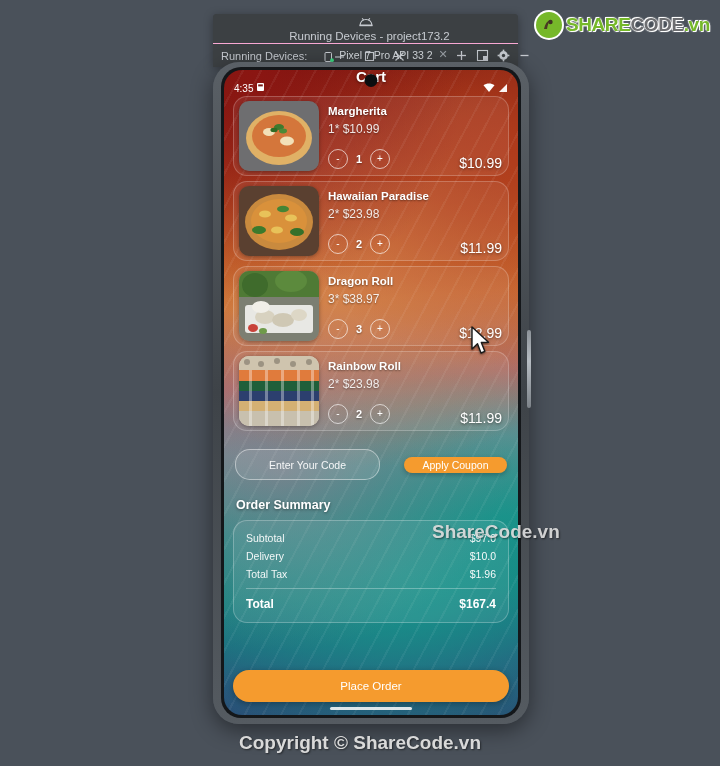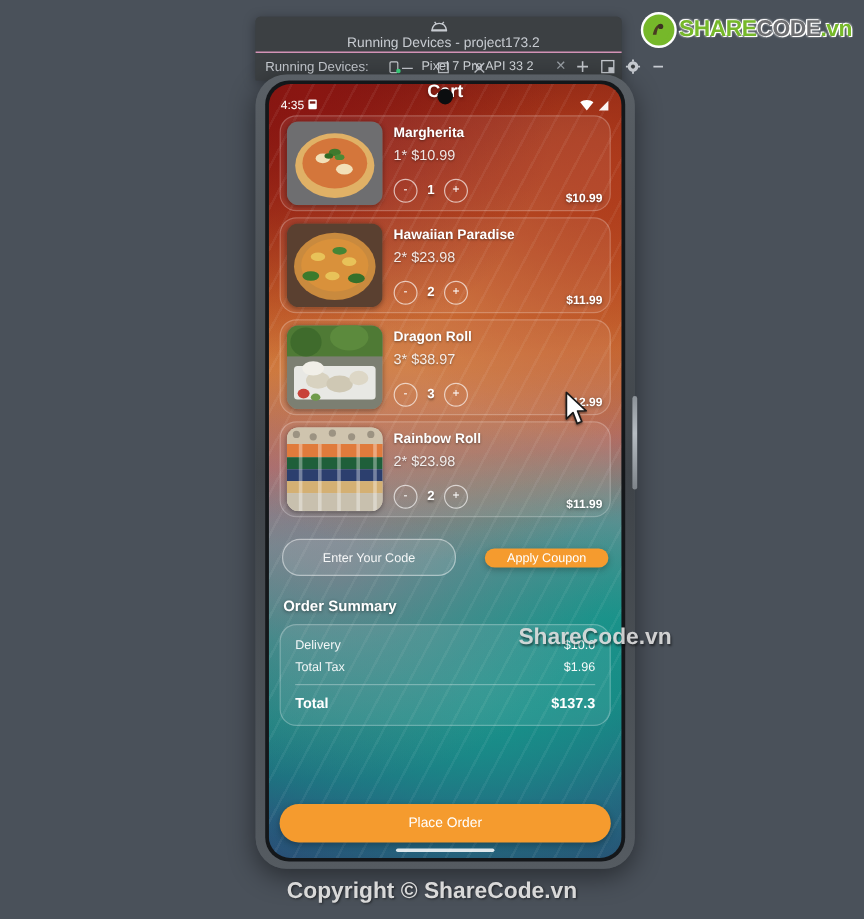--- a/index.html
+++ b/index.html
@@ -36,21 +36,21 @@
   .ide-title{color:#c7cbd1;font-size:11.5px;white-space:nowrap;flex:1 1 auto;}
   .ide-winbtns{display:flex;align-items:center;height:29px;}
   .ide-winbtn{width:30px;height:29px;display:flex;align-items:center;justify-content:center;
     color:#c7cbd1;font-size:13px;}
   .ide-winbtn svg{display:block;}
 
   .ide-toolbar{height:23px;display:flex;align-items:center;background:#3c4043;
     padding-left:8px;border-top:1px solid #f9a8d4;}
   .ide-tb-label{color:#c7cbd1;font-size:11px;white-space:nowrap;}
   .device-tab{
-    position:relative;margin-left:12px;height:23px;display:flex;align-items:center;gap:16px;
+    position:relative;margin-left:12px;height:23px;display:flex;align-items:center;gap:4px;
     padding:0 4px;border-bottom:2px solid #4a88c7;
   }
   .device-tab .dev-icon{width:12px;height:12px;flex:0 0 auto;}
   .device-tab .dev-name{color:#d4d8dd;font-size:10.5px;white-space:nowrap;}
   .device-tab .dev-close{color:#9aa0a6;font-size:11px;margin-left:2px;}
   .ide-tb-right{margin-left:auto;display:flex;align-items:center;gap:2px;padding-right:4px;}
   .tb-btn{width:19px;height:19px;display:flex;align-items:center;justify-content:center;color:#c7cbd1;}
   .tb-btn svg{display:block;}
 
   
@@ -137,21 +137,21 @@
   .qty-row{position:absolute;left:9px;bottom:2px;display:flex;align-items:center;gap:6px;}
   .qty-btn{
     width:18px;height:18px;border-radius:50%;
     border:1px solid rgba(255,255,255,.65);
     display:flex;align-items:center;justify-content:center;
     color:#fff;font-size:10px;line-height:1;
   }
   .qty-val{color:#fff;font-size:11px;font-weight:bold;min-width:10px;text-align:center;
     text-shadow:0 1px 2px rgba(0,0,0,.4);}
   .item-price{
-    position:absolute;right:6px;bottom:4px;color:#fff;font-size:10px;font-weight:bold;
+    position:absolute;right:6px;bottom:4px;color:#fff;font-size:14px;font-weight:normal;
     text-shadow:0 1px 3px rgba(0,0,0,.5);
     padding-left:16px;
   }
 
   
   .coupon-row{display:flex;align-items:center;gap:24px;margin-top:18px;padding:0 2px;}
   .coupon-input{
     flex:1 1 auto;height:29px;border-radius:15px;
     border:1px solid rgba(255,255,255,.45);
     background:rgba(255,255,255,.10);
@@ -454,31 +454,35 @@
         </div>
 
         <div class="coupon-row">
           <div class="coupon-input">Enter Your Code</div>
           <div class="coupon-btn">Apply Coupon</div>
         </div>
 
         <div class="summary-title">Order Summary</div>
         <div class="summary-card">
           <div class="sum-row">
+            <span class="sum-label">Subtotal</span>
+            <span class="sum-value">$97.0</span>
+          </div>
+          <div class="sum-row">
             <span class="sum-label">Delivery</span>
             <span class="sum-value">$10.0</span>
           </div>
           <div class="sum-row">
             <span class="sum-label">Total Tax</span>
             <span class="sum-value">$1.96</span>
           </div>
           <div class="sum-divider"></div>
           <div class="sum-row total">
             <span class="sum-label">Total</span>
-            <span class="sum-value">$137.3</span>
+            <span class="sum-value">$167.4</span>
           </div>
         </div>
       </div>
 
       <div class="place-order">Place Order</div>
       <div class="home-indicator"></div>
     </div>
   </div>
 </div>
 

